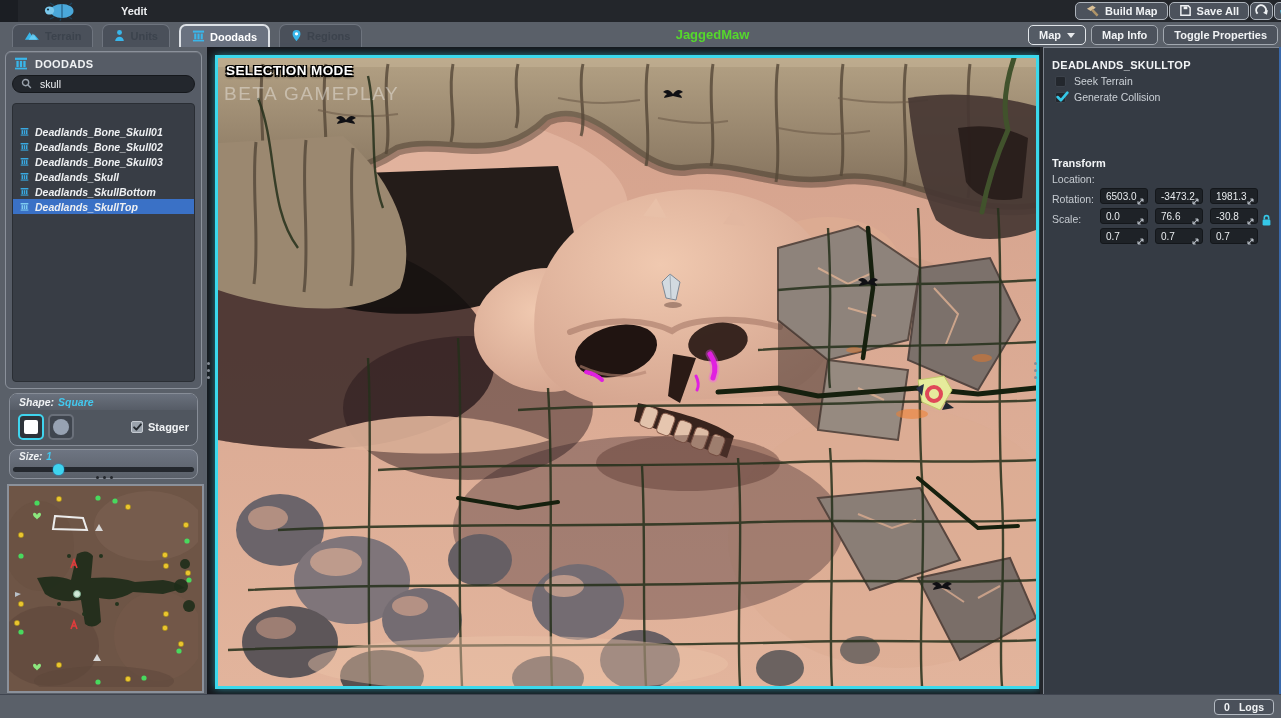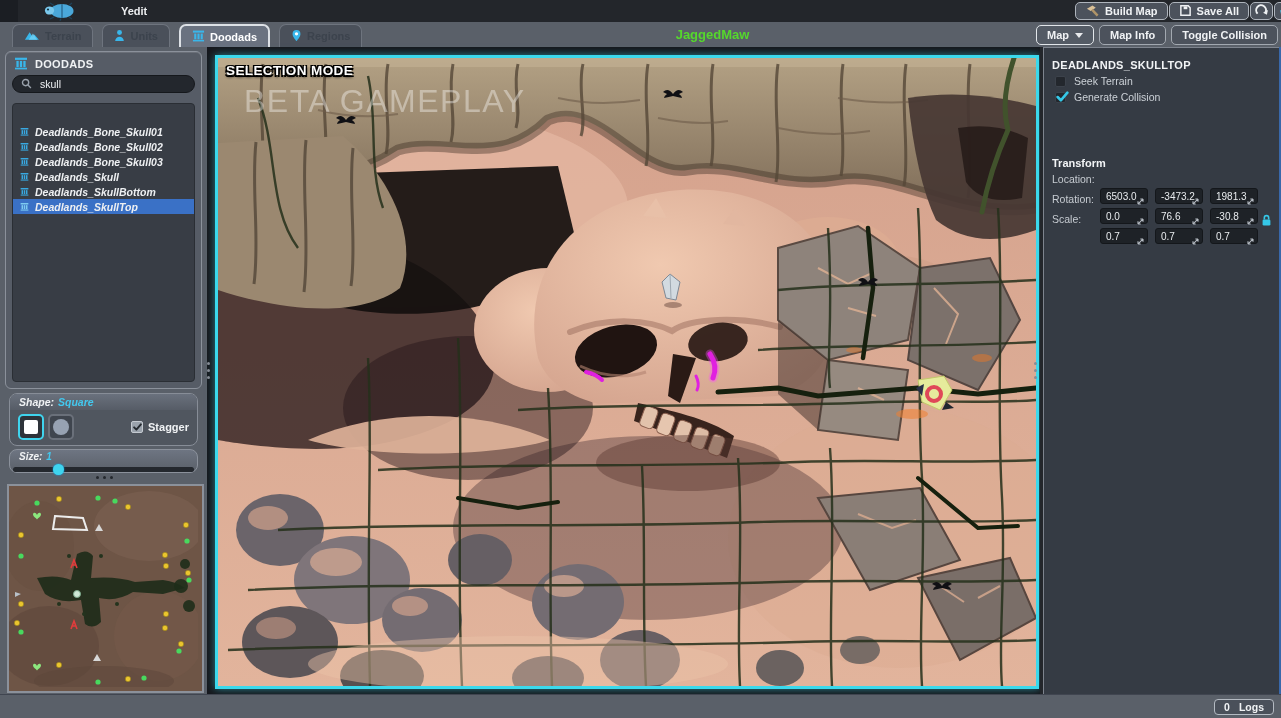--- a/index.html
+++ b/index.html
@@ -37,37 +37,37 @@
   .shape-head{height:16px;line-height:16px;padding:0 9px;background:linear-gradient(#6a717d,#565c66);font-size:10.5px;font-style:italic;font-weight:bold;color:#f0f2f4;}
   .shape-head .accent{color:#43c8ee;margin-left:4px;}
   .shape-row{display:flex;align-items:center;padding:4px 8px 0 8px;gap:4px;}
   .shape-btn{width:26px;height:26px;border-radius:5px;background:#3f454e;border:2px solid #6a707a;display:flex;align-items:center;justify-content:center;box-sizing:border-box;cursor:pointer;}
   .shape-btn.sel{border-color:#3fd4ee;background:#2e333a;}
   .sq-glyph{width:14px;height:14px;background:#ffffff;border-radius:2px;}
   .ci-glyph{width:16px;height:16px;background:#97a2b2;border-radius:50%;}
   .stagger{margin-left:auto;display:flex;align-items:center;gap:5px;font-size:11px;font-weight:bold;color:#f0f2f4;cursor:pointer;}
   .stagger-box{width:12px;height:12px;background:#9aa2ac;border:1px solid #c4c9d0;border-radius:2px;display:flex;align-items:center;justify-content:center;box-sizing:border-box;}
   .size-panel{position:absolute;left:9px;top:402px;width:189px;height:27px;}
-  .size-pill{height:24px;line-height:14px;border-radius:8px;background:linear-gradient(#6e7582,#5a6069);border:1px solid #8b919b;padding:0 9px;font-size:10px;font-style:italic;font-weight:bold;color:#f0f2f4;box-sizing:border-box;}
+  .size-pill{height:30px;line-height:14px;border-radius:8px;background:linear-gradient(#6e7582,#5a6069);border:1px solid #8b919b;padding:0 9px;font-size:10px;font-style:italic;font-weight:bold;color:#f0f2f4;box-sizing:border-box;}
   .size-pill .accent{color:#43c8ee;margin-left:4px;}
   .size-track{position:absolute;left:4px;right:4px;top:18px;height:5px;background:#24282e;border-radius:3px;cursor:pointer;}
   .size-knob{position:absolute;left:22%;top:-3px;width:11px;height:11px;border-radius:50%;background:#3fd4ee;box-shadow:0 0 2px #0af;}
   .h-dots{position:absolute;left:96px;top:429px;display:flex;gap:4px;}
   .h-dots i{width:3px;height:3px;border-radius:50%;background:#24282e;}
   .minimap{position:absolute;left:7px;top:437px;width:193px;height:205px;border:2px solid #8b919b;background:#6e5546;box-sizing:content-box;cursor:pointer;}
   
   .center-area{position:absolute;left:207px;top:47px;width:833px;height:647px;background:#16181d;}
   .v-dots-l{position:absolute;left:207px;top:362px;display:flex;flex-direction:column;gap:4px;z-index:5;}
   .v-dots-l i,.v-dots-r i{width:3px;height:3px;border-radius:50%;background:#868c96;}
   .v-dots-r{position:absolute;left:1034px;top:362px;display:flex;flex-direction:column;gap:4px;z-index:5;}
   .viewport{position:absolute;left:8px;top:8px;width:818px;height:628px;border:3px solid #3bd9ec;box-shadow:0 0 8px rgba(59,217,236,.55);cursor:crosshair;}
   .viewport svg{display:block;}
   .mode-text{position:absolute;left:8px;top:5px;font-size:13.5px;font-weight:800;color:#ffffff;letter-spacing:.4px;
     text-shadow:-1.5px -1.5px 0 #000,1.5px -1.5px 0 #000,-1.5px 1.5px 0 #000,1.5px 1.5px 0 #000,0 2px 3px #000;}
-  .watermark{position:absolute;left:26px;top:25px;font-size:32px;color:rgba(255,255,255,.38);letter-spacing:1.5px;}
+  .watermark{position:absolute;left:6px;top:25px;font-size:19px;color:rgba(255,255,255,.38);letter-spacing:1.5px;}
   
   .props{position:absolute;left:1040px;top:47px;width:241px;height:647px;background:#353b44;border-left:3px solid #23262b;box-sizing:border-box;box-shadow:inset 1px 1px 0 #7e848e;}
   .props::after{content:"";position:absolute;right:0;top:0;bottom:0;width:2px;background:#3968aa;}
   .props-title{position:absolute;left:9px;top:12px;font-size:11px;font-weight:bold;color:#f2f4f6;letter-spacing:.3px;}
   .chk-row{position:absolute;left:12px;display:flex;align-items:center;gap:8px;font-size:10.5px;color:#ccd1d7;cursor:pointer;}
   .chk{position:relative;width:11px;height:11px;border-radius:2px;background:#23272d;border:1px solid #3c424b;box-sizing:border-box;}
   .chk .ck{position:absolute;left:0;top:-2px;}
   .t-head{position:absolute;left:9px;top:110px;font-size:11px;font-weight:bold;color:#f2f4f6;}
   .t-row{position:absolute;left:0;height:16px;width:241px;}
   .t-label{position:absolute;left:9px;top:2px;font-size:10.5px;color:#c6cbd1;}
@@ -162,21 +162,21 @@
     <div class="map-title">JaggedMaw</div>
     <div class="row2-right">
       <div class="r2-btn map">
         <span>Map</span>
         <span class="caret"></span>
       </div>
       <div class="r2-btn">
           <span>Map Info</span>
         </div>
       <div class="r2-btn">
-          <span>Toggle Collision</span>
+          <span>Toggle Properties</span>
         </div>
     </div>
   </div>
 
   <div class="sidebar">
     <div class="doodads-frame">
       <div class="panel-header">
         <span><svg width="14" height="14" viewBox="0 0 14 13">
               <path d="M1,1.2 h12 v2.2 h-12z" fill="#39b6ea"></path>
               <rect x="2.4" y="4.4" width="2.3" height="6.2" fill="#39b6ea"></rect>

